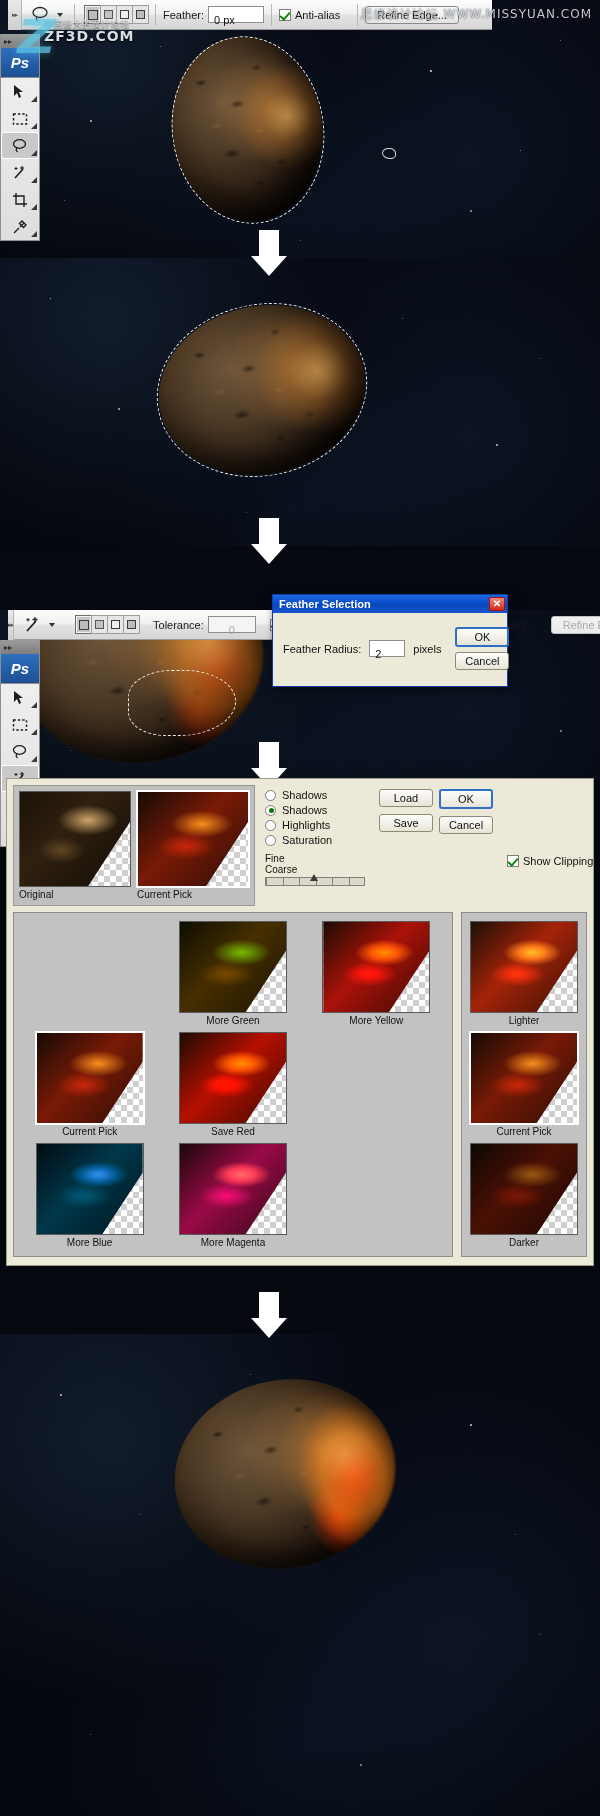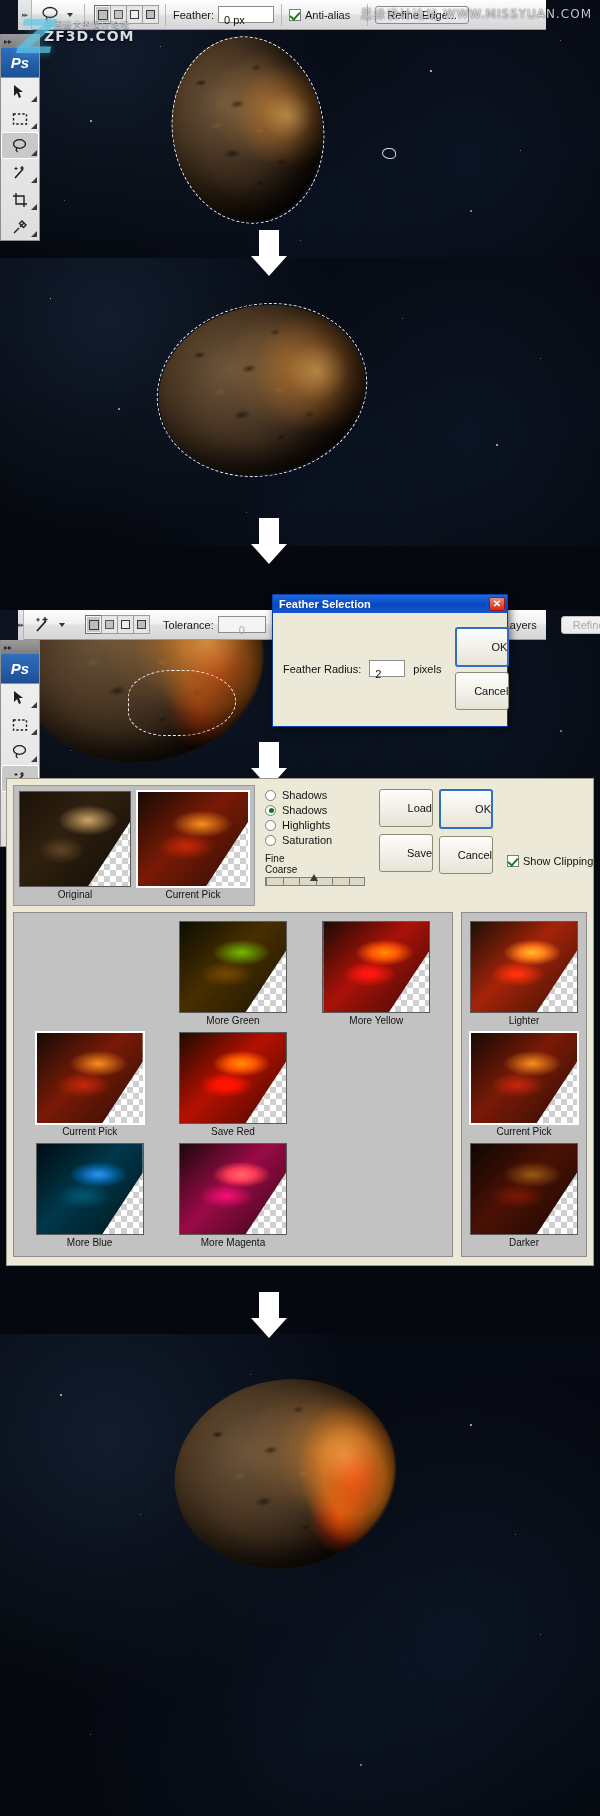--- a/index.html
+++ b/index.html
@@ -19,21 +19,21 @@
       radial-gradient(circle at 78% 62%, rgba(40,70,120,.20), transparent 48%),
       radial-gradient(circle at 48% 88%, rgba(30,55,95,.16), transparent 45%),
       linear-gradient(170deg,#060a14 0%, #05080f 45%, #04070d 100%);
     overflow:hidden;
   }
   .stars { position:absolute; inset:0; opacity:.85; }
   .st { position:absolute; background:#fff; border-radius:50%; }
 
   
   .optbar {
-    position:absolute; left:18px; width:528px; height:30px;
+    position:absolute; left:8px; width:484px; height:30px;
     background:linear-gradient(180deg,#fdfdfd 0%,#f0f0f0 48%,#e2e2e2 52%,#d6d6d6 100%);
     border-bottom:1px solid #9a9a9a;
     display:flex; align-items:center; font-size:11px; color:#1a1a1a;
     z-index:20;
   }
   .optbar .grip {
     width:14px; height:30px;
     background:linear-gradient(180deg,#e9e9e9,#cfcfcf);
     border-right:1px solid #b4b4b4;
     display:flex; align-items:center; justify-content:center;
@@ -194,35 +194,35 @@
   }
   .dlg-close {
     width:16px;height:14px;border:1px solid #a11; border-radius:2px;
     background:linear-gradient(180deg,#f08a7c,#cf2a16);
     color:#fff;font-size:10px;font-weight:bold;line-height:12px;text-align:center;
   }
   .dlg-body { padding:10px 10px 12px 10px; }
   .xpbtn {
     border:1px solid #8b8b76; border-radius:3px;
     background:linear-gradient(180deg,#fdfdfc,#e7e4d6);
-    font-size:11px; color:#111; padding:12px 0; text-align:right; min-width:54px;
+    font-size:11px; color:#111; padding:2px 0; text-align:center; min-width:54px;
   }
   .xpbtn.def { border:2px solid #2f6fc4; }
 
   
   .var-dlg {
     position:absolute; left:6px; width:588px;
     background:#ece9d8; border:1px solid #9d9a8c; z-index:35;
   }
   .var-top { display:flex; padding:6px; gap:10px; }
   .var-preview {
     border:1px solid #999; background:#bfbfbf; padding:5px;
     display:flex; gap:6px;
   }
-  .thumb-wrap { text-align:center; }
+  .thumb-wrap { }
   .thumb {
     width:112px; height:96px; border:1px solid #5a5a5a; position:relative; overflow:hidden;
     background:
       conic-gradient(#fff 0 25%, #cfcfcf 0 50%, #fff 0 75%, #cfcfcf 0);
     background-size:12px 12px;
   }
   .thumb.sel { outline:2px solid #fff; outline-offset:-1px; }
   .thumb .rock {
     position:absolute; inset:0;
     clip-path:polygon(0 0, 100% 0, 100% 32%, 62% 100%, 0 100%);

